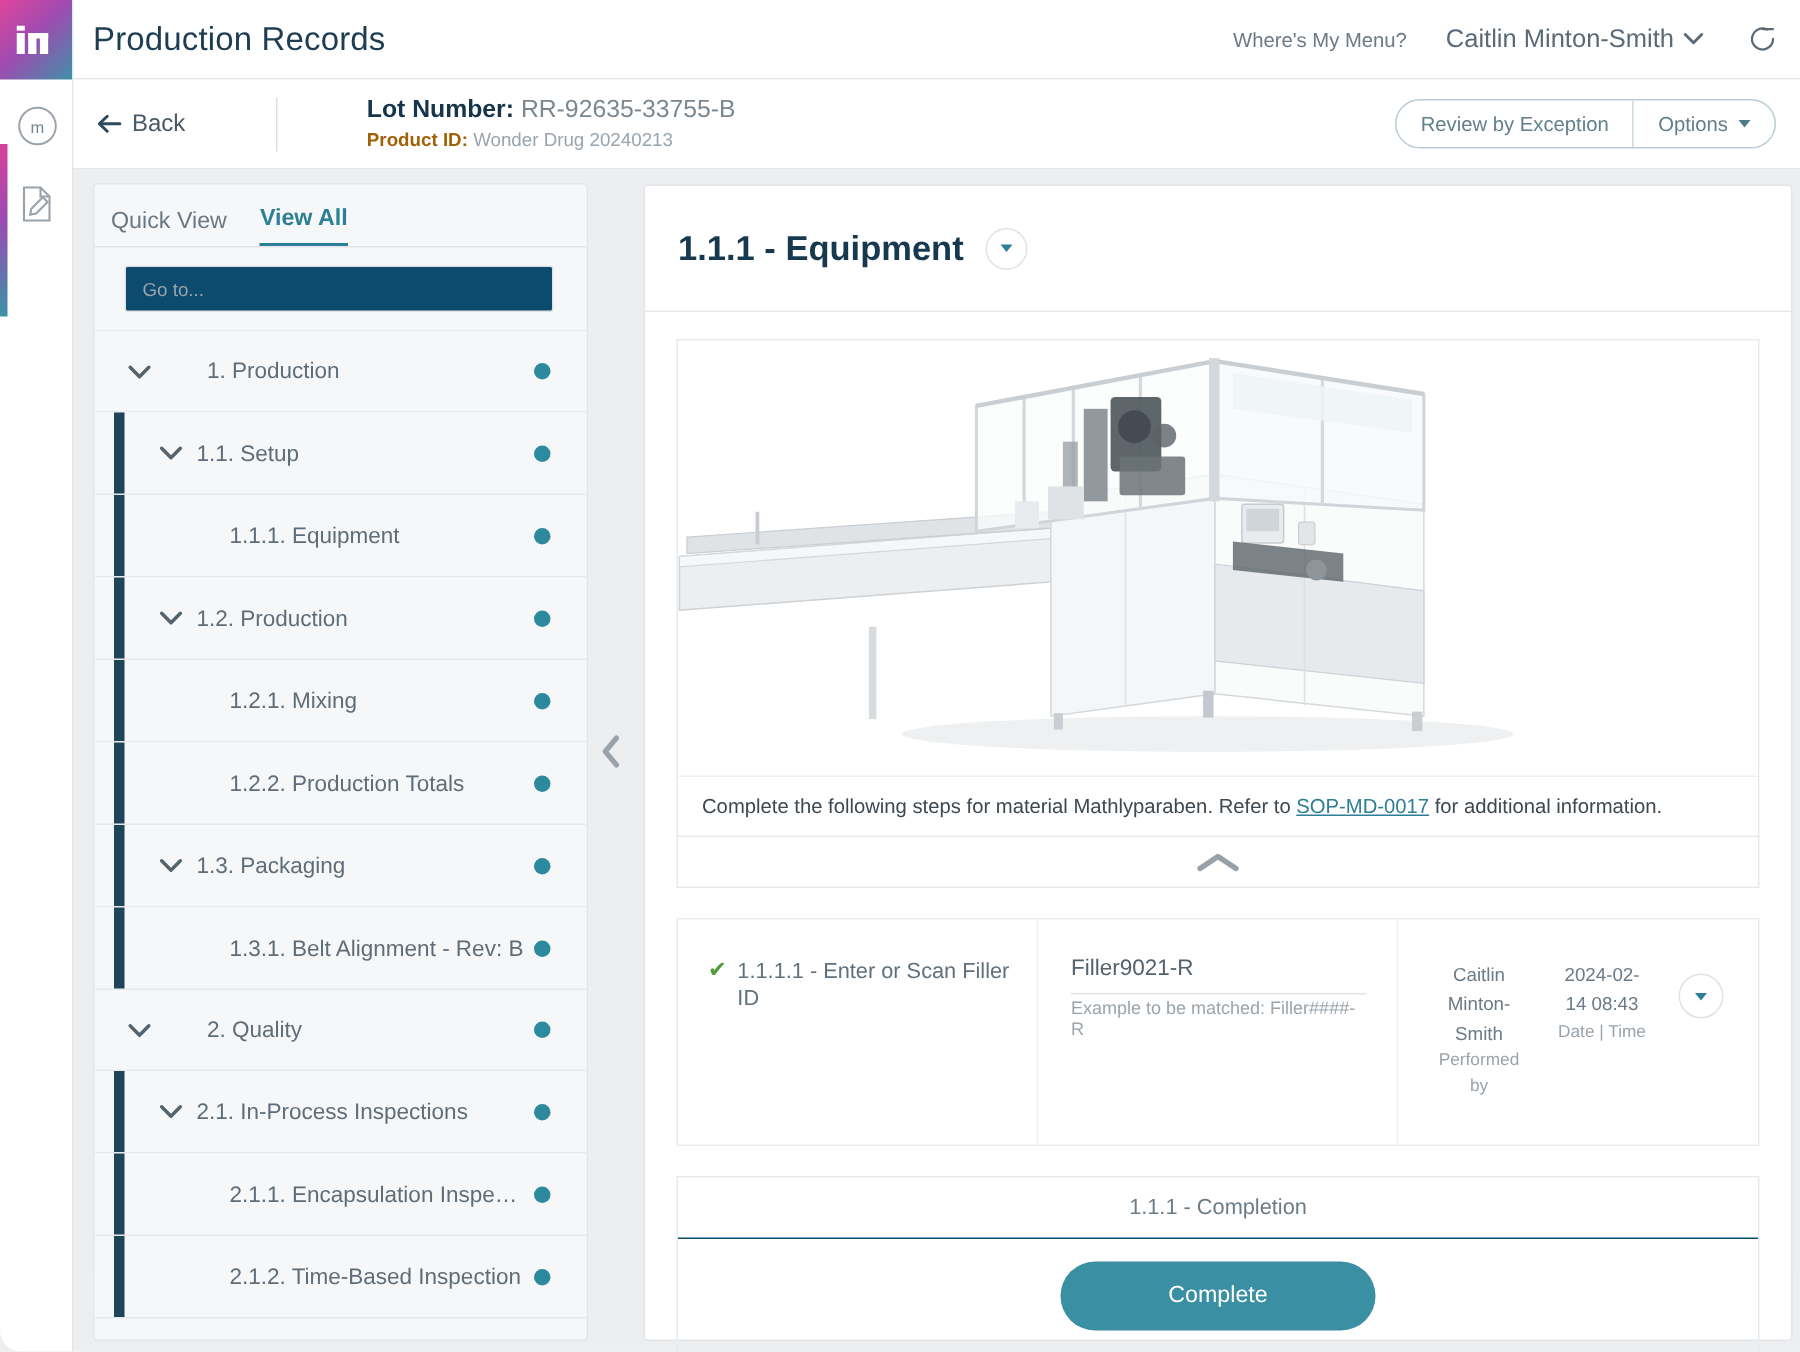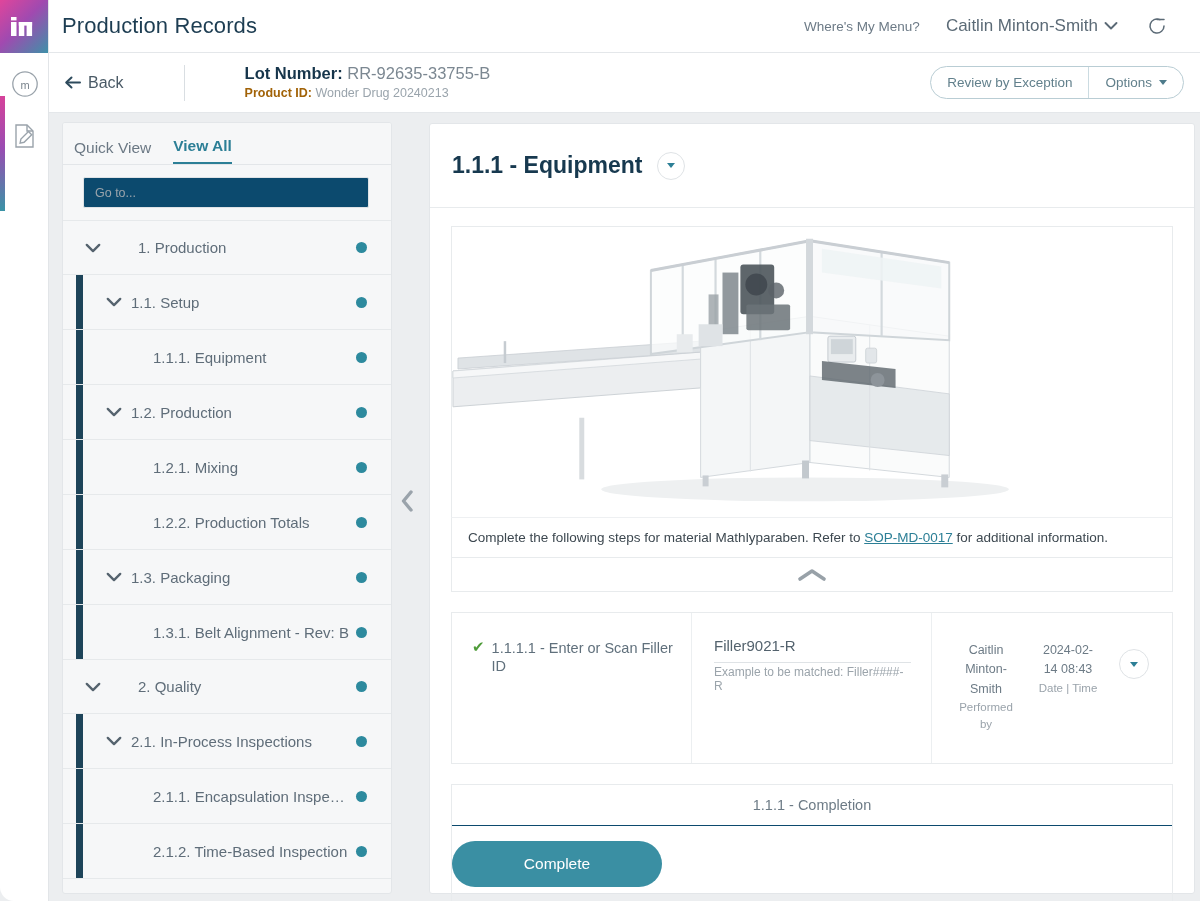--- a/index.html
+++ b/index.html
@@ -39,21 +39,21 @@
     position: absolute; left: 49px; top: 0; width: 1151px; height: 53px;
     background: #ffffff; border-bottom: 1px solid #e4e7ea;
     display: flex; align-items: center;
   }
   .app-title {
     margin-left: 13px; font-size: 22px; color: #1d3d52;
     font-weight: 400; letter-spacing: .1px;
   }
   .topbar-right {
     margin-left: auto; display: flex; align-items: center; gap: 26px;
-    padding-right: 30px;
+    padding-right: 12px;
   }
   .wmm { font-size: 13.5px; color: #6c7a86; cursor: pointer; }
   .user { font-size: 17px; color: #5b6a76; display: flex; align-items: center; gap: 6px; cursor: pointer; }
   .refresh-btn { width: 26px; height: 26px; display:flex; align-items:center; justify-content:center; cursor:pointer; }
 
   
   .lotbar {
     position: absolute; left: 49px; top: 53px; width: 1151px; height: 60px;
     background: #ffffff; border-bottom: 1px solid #e4e7ea;
     display: flex; align-items: center; gap: 45px;
@@ -199,21 +199,21 @@
     margin-top: 8px;
   }
   .sig-caret .caret-sm { border-top-color: #2c7f96; }
 
   .completion-block { margin-top: 20px; border: 1px solid #e8ebed; }
   .completion-head {
     height: 41px; display: flex; align-items: center; justify-content: center;
     border-bottom: 1px solid #0c4a6e; font-size: 14.5px; color: #6d7b86;
   }
   .completion-body {
-    height: 75px; display: flex; align-items: center; 
+    height: 75px; display: flex; align-items: center; justify-content: center;
   }
   .complete-btn {
     width: 210px; height: 46px; border-radius: 23px; border: none;
     background: #3a8fa3; color: #ffffff; font-size: 15.5px; cursor: pointer;
     font-family: "Liberation Sans", sans-serif;
   }
 </style>
 </head>
 <body>
 

